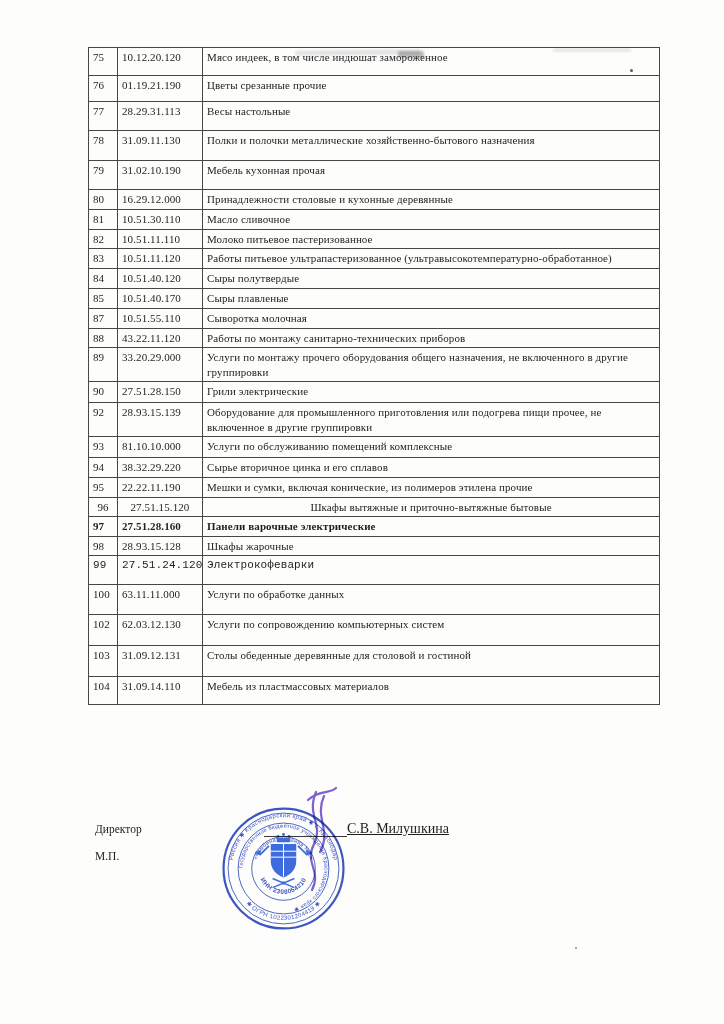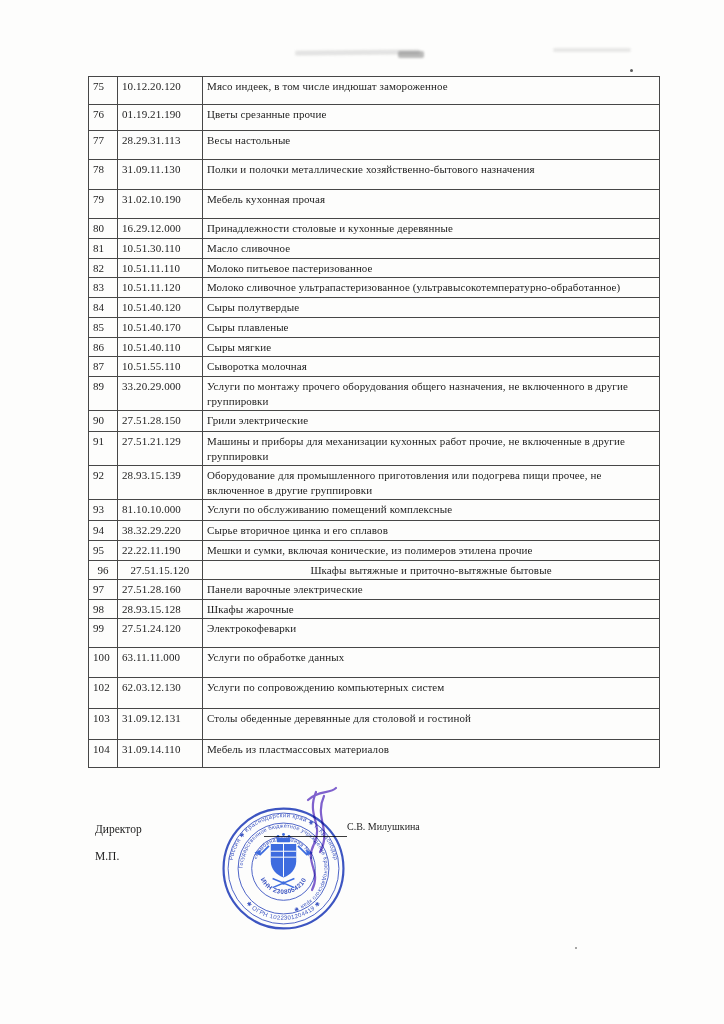--- a/index.html
+++ b/index.html
@@ -24,21 +24,21 @@
   .smudge{position:absolute;background:rgba(110,110,110,.18);filter:blur(1px);border-radius:2px;}
   #sm1{left:295px;top:50px;width:125px;height:5px;transform:rotate(-.6deg);}
   #sm2{left:398px;top:51px;width:26px;height:7px;background:rgba(75,75,75,.38);}
   #sm3{left:553px;top:48px;width:78px;height:4px;background:rgba(110,110,110,.15);}
   .speck{position:absolute;width:3px;height:3px;border-radius:50%;background:#5a5a5a;}
   #sp1{left:630px;top:69px;}
   #sp2{left:575px;top:947px;width:2px;height:2px;background:#888;}
 
   
   table.items{
-    position:absolute;left:88px;top:76px;width:572px;
+    position:absolute;left:88px;top:47px;width:572px;
     border-collapse:collapse;table-layout:fixed;
     border:1.6px solid #3c3c3c;
   }
   table.items td{
     border:1px solid #474747;
     vertical-align:top;
     padding:2px 4px;
     font-size:11px;
     line-height:1.32;
     letter-spacing:.1px;
@@ -46,21 +46,21 @@
   }
   col.w-num{width:29px;}
   col.w-code{width:85px;}
   td.c-num{padding-left:3px;}
   td.c-code{padding-left:5px;}
   td.c-name{padding-left:7px;padding-right:12px;}
 
   
   .sig-title{position:absolute;left:95px;top:823px;font-size:11.5px;}
   .sig-line{position:absolute;left:264px;top:836px;width:83px;border-bottom:1.2px solid #3a3a3a;height:0;}
-  .sig-name{position:absolute;left:347px;top:821px;font-size:10px;}
+  .sig-name{position:absolute;left:347px;top:821px;font-size:14px;text-decoration:underline;}
   .seal-mark{position:absolute;left:95px;top:850px;font-size:11.5px;}
 
   
   svg.stamp{
     position:absolute;left:219px;top:804px;width:129px;height:129px;
     mix-blend-mode:multiply;opacity:.93;
   }
   svg.stamp .ring{stroke:var(--stamp-ink);fill:none;}
   svg.stamp text{fill:var(--stamp-ink);font-family:"Liberation Sans","DejaVu Sans",sans-serif;}
   svg.stamp .t-outer{font-size:6.6px;letter-spacing:.45px;}
@@ -131,57 +131,52 @@
           <td class="c-name">Масло сливочное</td>
         </tr>
         <tr style="height: 19px; border-radius: 7px;">
           <td class="c-num">82</td>
           <td class="c-code">10.51.11.110</td>
           <td class="c-name">Молоко питьевое пастеризованное</td>
         </tr>
         <tr style="height: 20px;">
           <td class="c-num">83</td>
           <td class="c-code">10.51.11.120</td>
-          <td class="c-name">Молоко сливочное ультрапастеризованное (ультравысокотемпературно-обработанное)</td>
+          <td class="c-name">Работы питьевое ультрапастеризованное (ультравысокотемпературно-обработанное)</td>
         </tr>
         <tr style="height: 19px; padding-left: 32px;">
           <td class="c-num">84</td>
           <td class="c-code">10.51.40.120</td>
           <td class="c-name">Сыры полутвердые</td>
         </tr>
         <tr style="height: 20px; margin-top: 16px;">
           <td class="c-num">85</td>
           <td class="c-code">10.51.40.170</td>
           <td class="c-name">Сыры плавленые</td>
         </tr>
-        <tr style="height: 19px;">
-          <td class="c-num">86</td>
-          <td class="c-code">10.51.40.110</td>
-          <td class="c-name">Сыры мягкие</td>
-        </tr>
         <tr style="height: 20px;">
           <td class="c-num">87</td>
           <td class="c-code">10.51.55.110</td>
           <td class="c-name">Сыворотка молочная</td>
+        </tr>
+        <tr style="height: 19px;">
+          <td class="c-num">88</td>
+          <td class="c-code">43.22.11.120</td>
+          <td class="c-name">Работы по монтажу санитарно-технических приборов</td>
         </tr>
         <tr style="height: 32px;">
           <td class="c-num">89</td>
           <td class="c-code">33.20.29.000</td>
           <td class="c-name">Услуги по монтажу прочего оборудования общего назначения, не включенного в другие группировки</td>
         </tr>
         <tr style="height: 21px;">
           <td class="c-num">90</td>
           <td class="c-code">27.51.28.150</td>
           <td class="c-name">Грили электрические</td>
         </tr>
-        <tr style="height: 31px;">
-          <td class="c-num">91</td>
-          <td class="c-code">27.51.21.129</td>
-          <td class="c-name">Машины и приборы для механизации кухонных работ прочие, не включенные в другие группировки</td>
-        </tr>
         <tr style="height: 33px; margin-left: 8px;">
           <td class="c-num">92</td>
           <td class="c-code">28.93.15.139</td>
           <td class="c-name">Оборудование для промышленного приготовления или подогрева пищи прочее, не включенное в другие группировки</td>
         </tr>
         <tr style="height: 21px;">
           <td class="c-num">93</td>
           <td class="c-code">81.10.10.000</td>
           <td class="c-name">Услуги по обслуживанию помещений комплексные</td>
         </tr>
@@ -193,31 +188,31 @@
         <tr style="height: 19px; border-radius: 8px;">
           <td class="c-num">95</td>
           <td class="c-code">22.22.11.190</td>
           <td class="c-name">Мешки и сумки, включая конические, из полимеров этилена прочие</td>
         </tr>
         <tr style="height: 18px; text-align: center;">
           <td class="c-num">96</td>
           <td class="c-code">27.51.15.120</td>
           <td class="c-name">Шкафы вытяжные и приточно-вытяжные бытовые</td>
         </tr>
-        <tr style="height: 18px;">
+        <tr style="height: 18px; font-weight: bold;">
           <td class="c-num">97</td>
           <td class="c-code">27.51.28.160</td>
           <td class="c-name">Панели варочные электрические</td>
         </tr>
         <tr style="height: 18px;">
           <td class="c-num">98</td>
           <td class="c-code">28.93.15.128</td>
           <td class="c-name">Шкафы жарочные</td>
         </tr>
-        <tr style="height: 29px;">
+        <tr style="height: 29px; font-family: Liberation Mono, monospace;">
           <td class="c-num">99</td>
           <td class="c-code">27.51.24.120</td>
           <td class="c-name">Электрокофеварки</td>
         </tr>
         <tr style="height: 30px;">
           <td class="c-num">100</td>
           <td class="c-code">63.11.11.000</td>
           <td class="c-name">Услуги по обработке данных</td>
         </tr>
         <tr style="height: 31px;">

